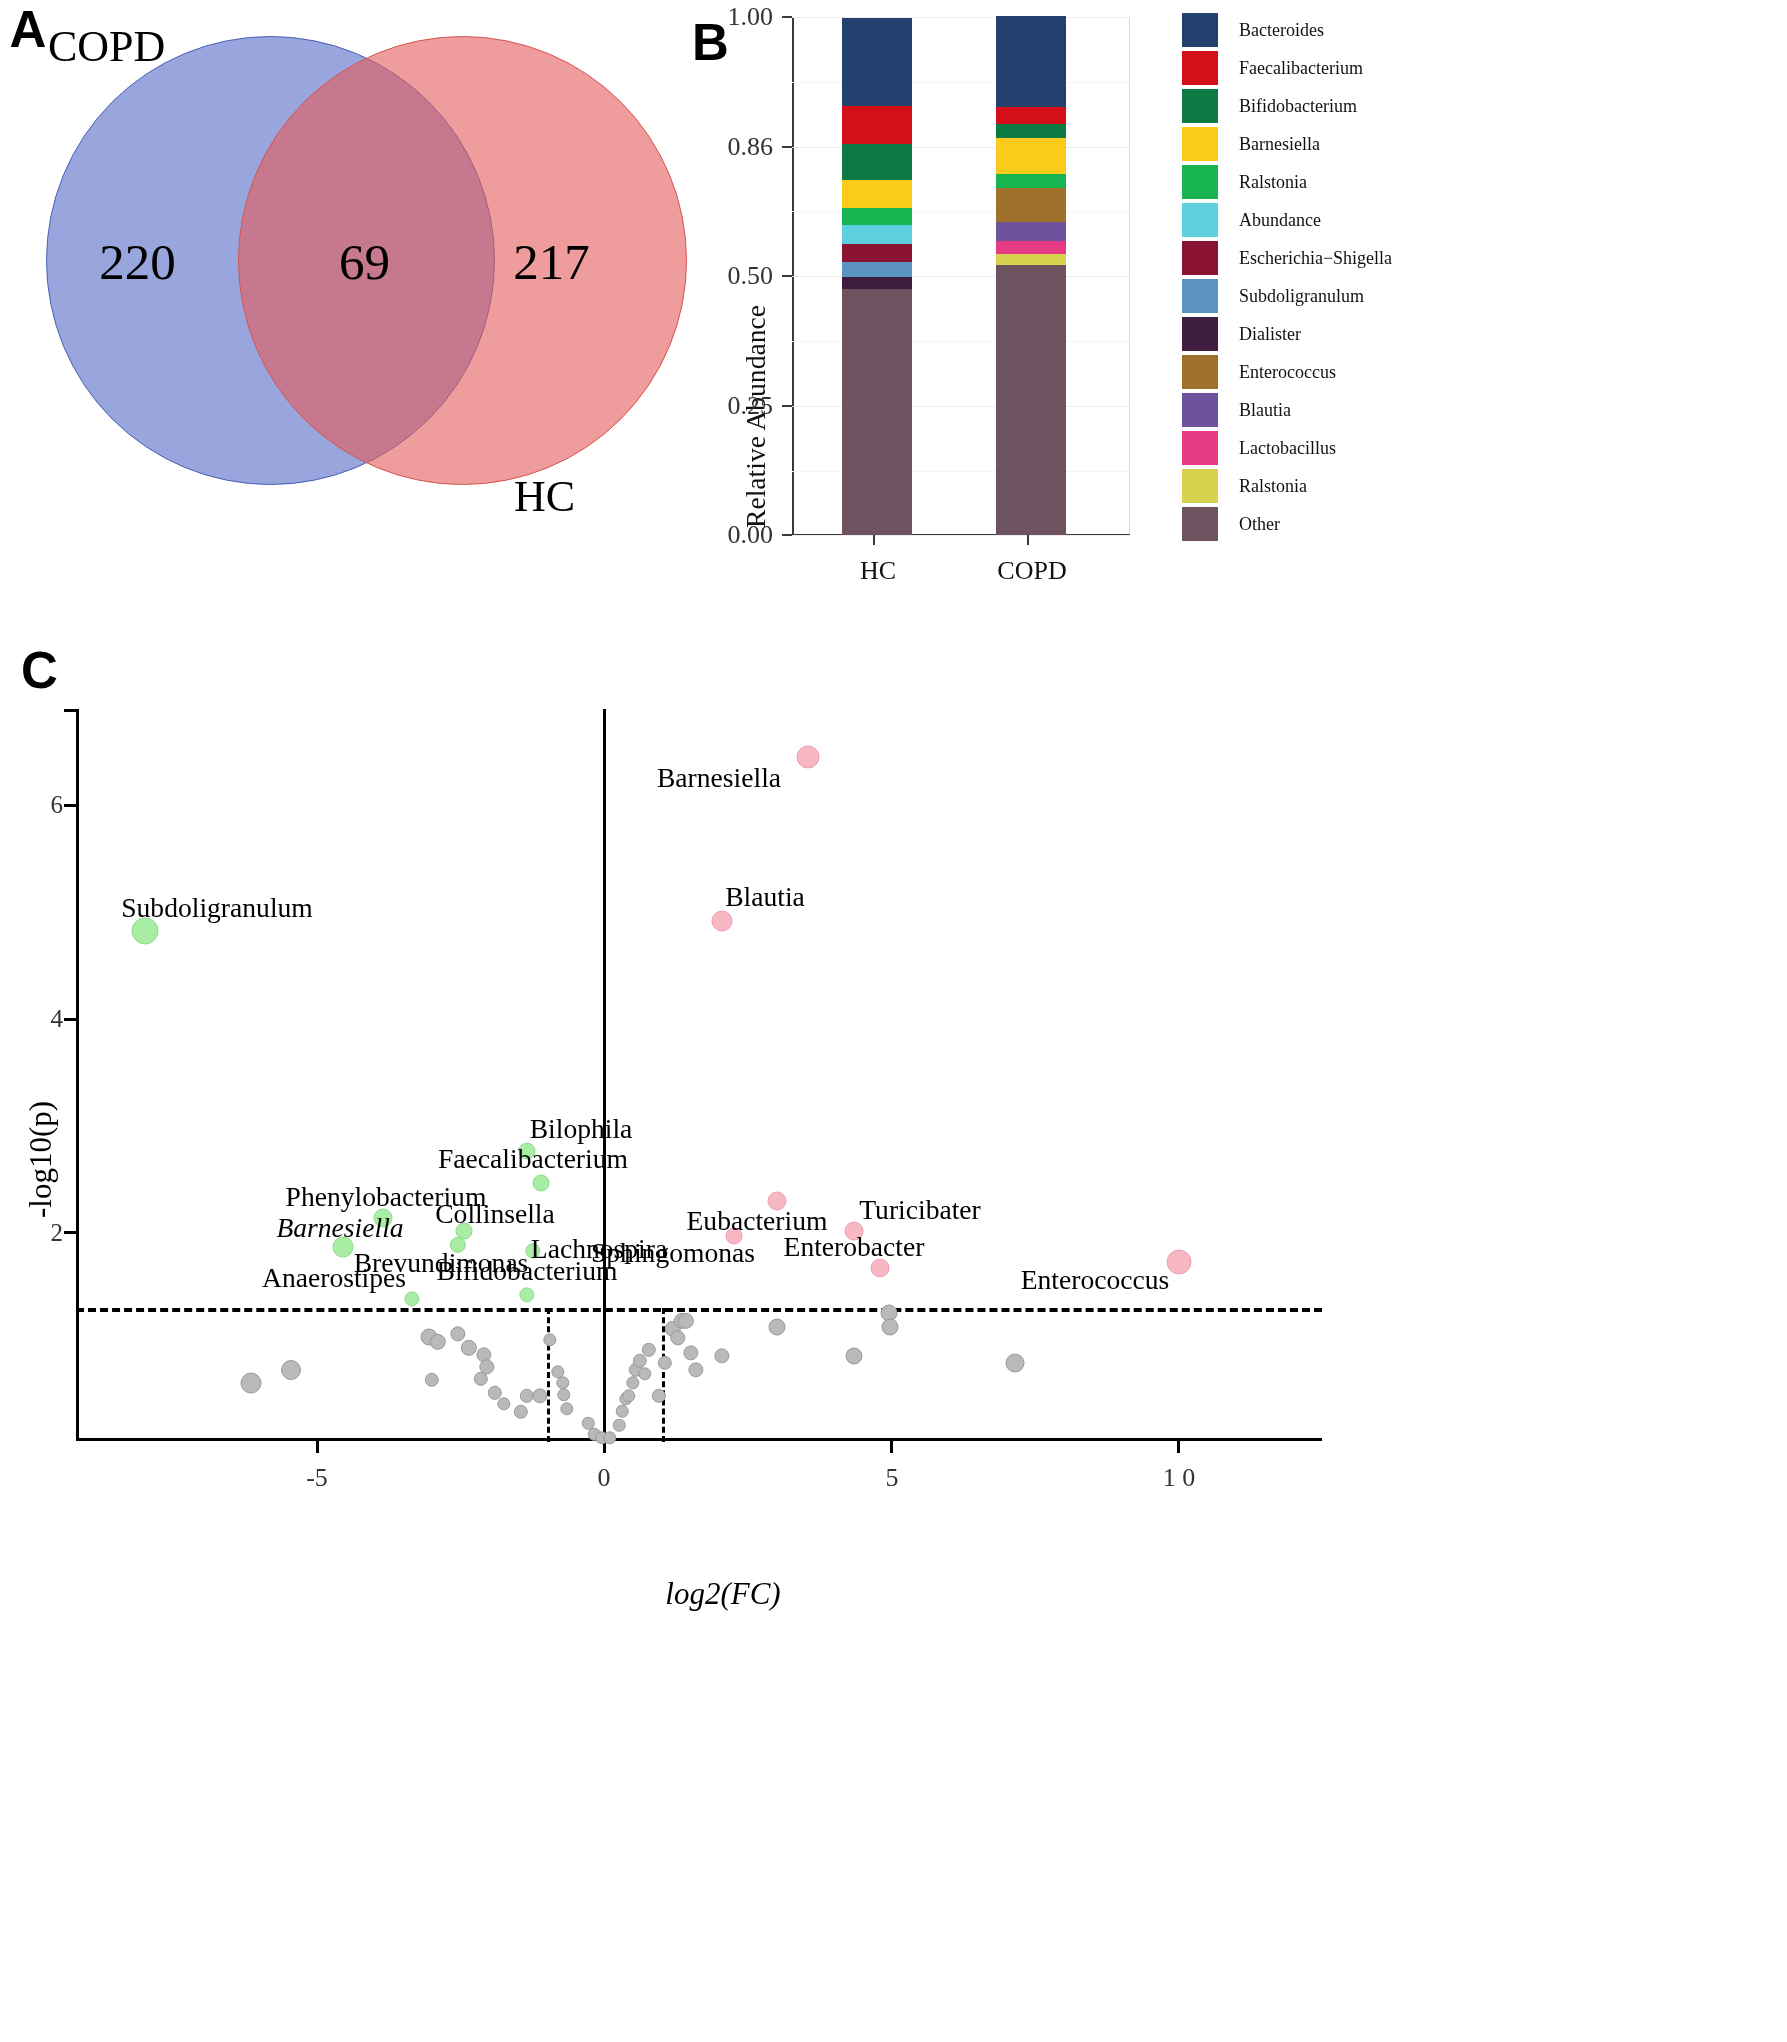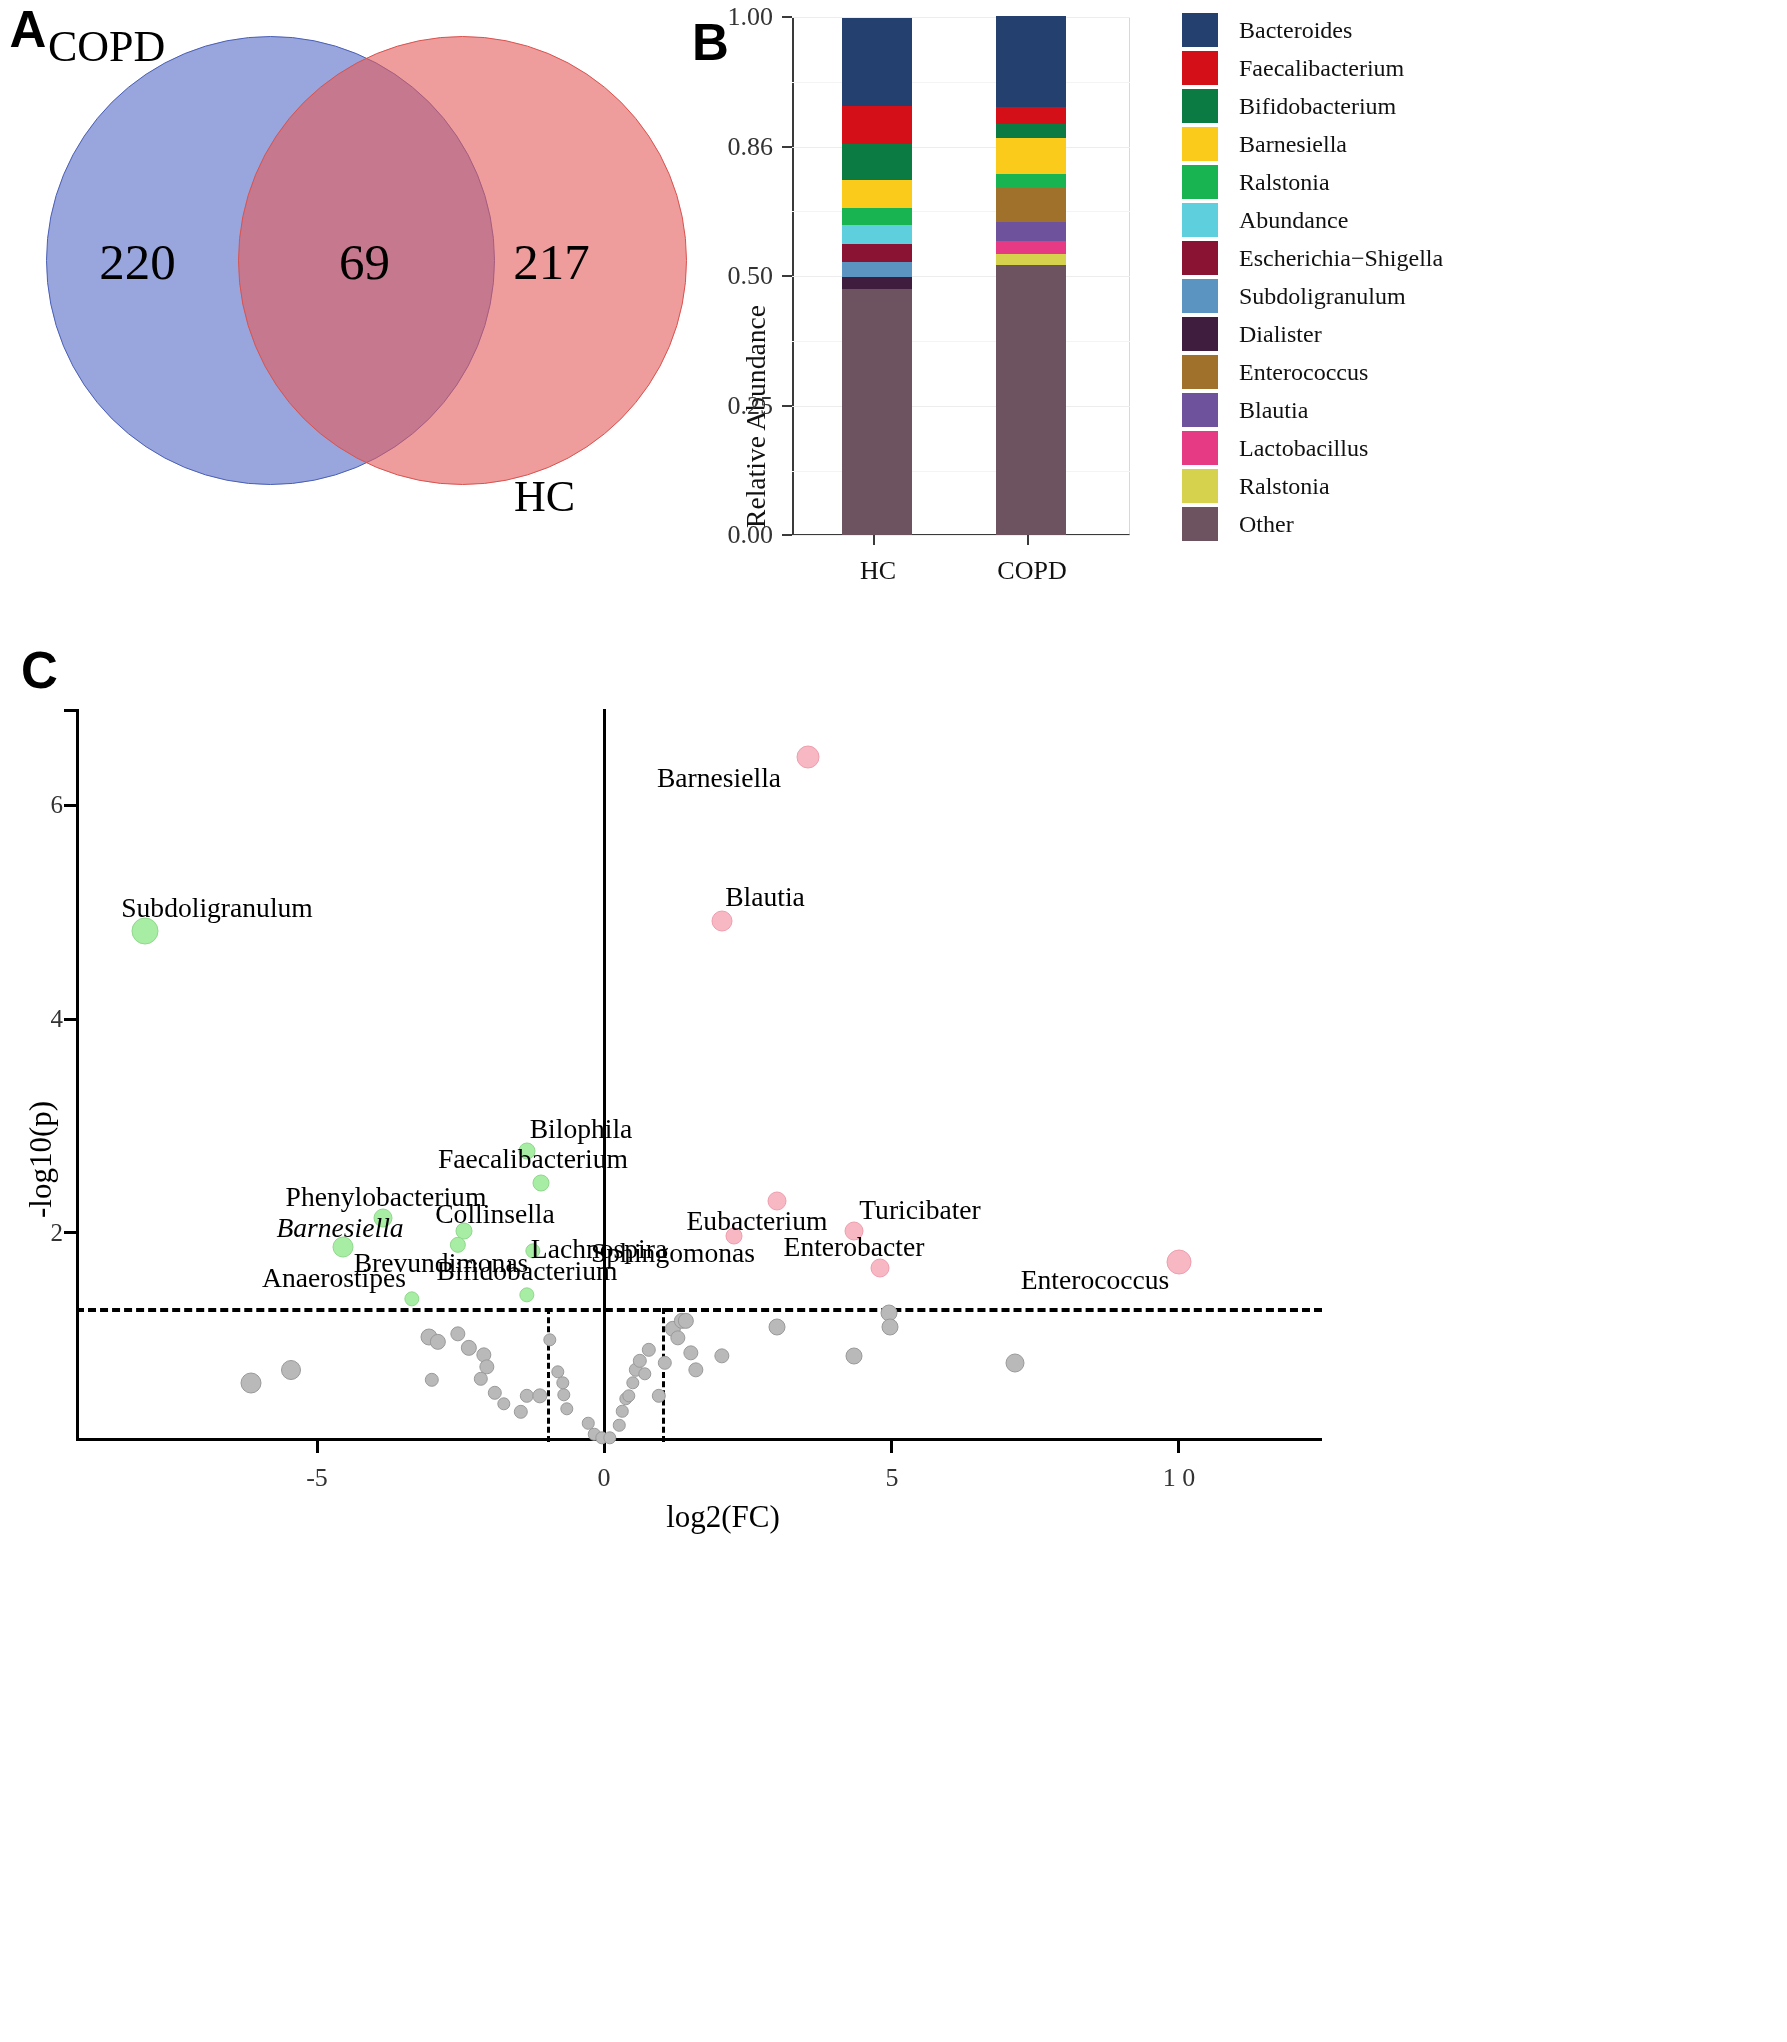--- a/index.html
+++ b/index.html
@@ -29,21 +29,21 @@
       transform:translateY(-50%);text-align:right;width:86px;}
   .b-tickmark{position:absolute;width:10.5px;height:2.4px;background:#3a3a3a;}
   .b-bar{position:absolute;width:70px;bottom:0;}
   .b-seg{width:100%;}
   .b-xlab{position:absolute;font-size:26px;transform:translateX(-50%);color:#111;}
   #b-ytitle{position:absolute;font-size:27.6px;white-space:nowrap;
       transform:rotate(-90deg);transform-origin:left top;color:#111;}
   #b-legend{position:absolute;left:490px;top:11.4px;}
   .lg-row{display:flex;align-items:center;height:38px;}
   .lg-swatch{width:36px;height:34px;flex:0 0 auto;}
-  .lg-text{font-size:24px;margin-left:21px;white-space:nowrap;color:#111;text-align:center;}
+  .lg-text{font-size:18px;margin-left:21px;white-space:nowrap;color:#111;text-align:center;}
 
   
   #panelC{position:absolute;left:0;top:628px;width:1787px;height:1414px;}
   #c-plot{position:absolute;left:76px;top:81px;width:1189px;height:732px;}
   #c-yaxis{position:absolute;left:0;top:0;bottom:0;width:2.9px;background:#000;}
   #c-xaxis{position:absolute;left:0;right:-57px;bottom:0;height:3.3px;background:#000;}
   .c-ytick{position:absolute;left:-12.4px;width:12.4px;height:2.9px;background:#000;}
   .c-ytick-lab{position:absolute;left:-59px;font-size:25px;color:#333;
       transform:translateY(-50%);text-align:right;width:46px;}
   .c-xtick{position:absolute;bottom:-12.4px;width:2.9px;height:12.4px;background:#000;}
@@ -305,15 +305,15 @@
         <div class="c-lab" style="left: 523px; top: 540px; text-align: center;">Lachnospira</div>
         <div class="c-lab" style="left: 258px; top: 569px;">Anaerostipes</div>
         <div class="c-lab" style="left: 451px; top: 562px;">Bifidobacterium</div>
         <div class="c-lab" style="left: 681px; top: 512px;">Eubacterium</div>
         <div class="c-lab" style="left: 597px; top: 544px;">Sphingomonas</div>
         <div class="c-lab" style="left: 844px; top: 501px;">Turicibater</div>
         <div class="c-lab" style="left: 778px; top: 538px;">Enterobacter</div>
         <div class="c-lab" style="left: 1019px; top: 571px;">Enterococcus</div>
       </div>
   </div>
-  <div id="c-xtitle" style="left:723px;top:871px;">log2(FC)</div>
+  <div id="c-xtitle" style="left:723px;top:948px;font-style:italic;">log2(FC)</div>
 </div>
 
 
 </body></html>

